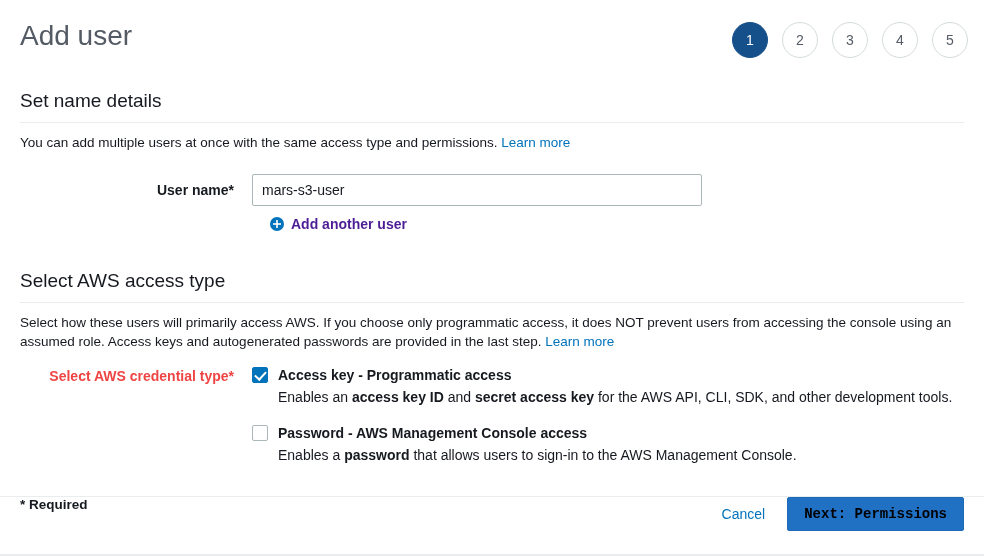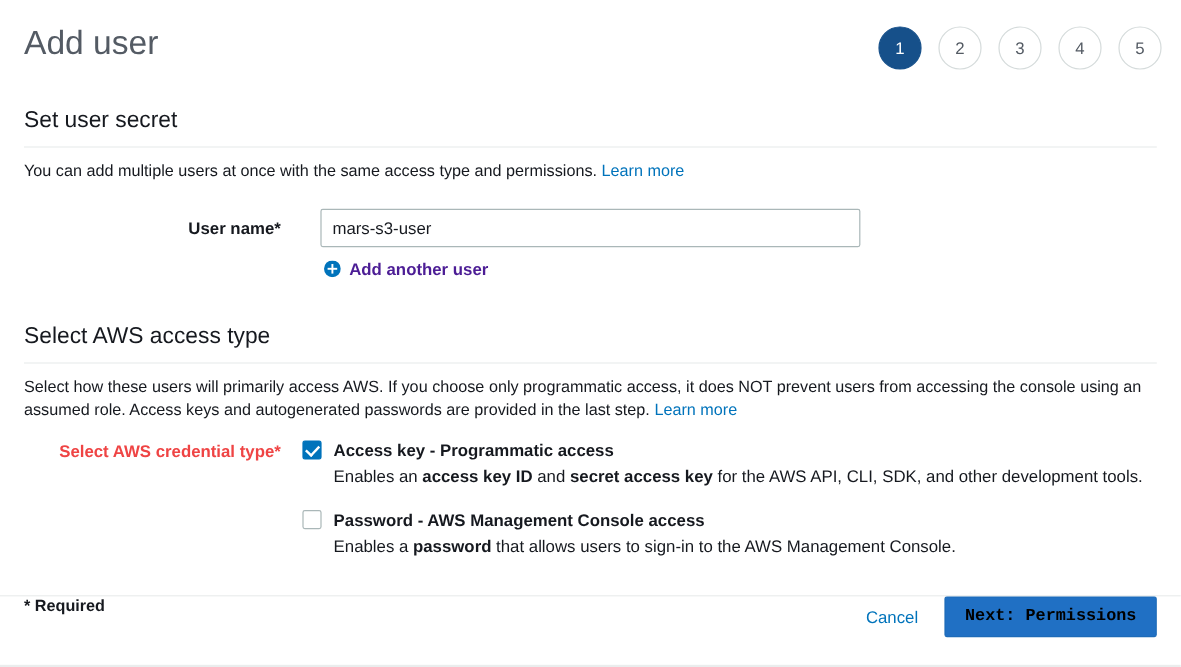--- a/index.html
+++ b/index.html
@@ -86,21 +86,20 @@
     color: #0073bb;
     text-decoration: none;
     cursor: pointer;
   }
 
   
   .form-row {
     display: flex;
     align-items: flex-start;
     margin-top: 22px;
-    gap: 15px;
   }
   .form-label {
     width: 232px;
     text-align: right;
     padding-right: 18px;
     font-size: 14px;
     font-weight: bold;
     color: #16191f;
     line-height: 32px;
   }
@@ -252,21 +251,21 @@
       <div class="step active">1</div>
       <div class="step">2</div>
       <div class="step">3</div>
       <div class="step">4</div>
       <div class="step">5</div>
     </div>
   </div>
 
   <div class="content">
 
-    <h2 class="section-title">Set user secret</h2>
+    <h2 class="section-title">Set name details</h2>
     <div class="divider"></div>
     <p class="section-desc">
       <span>You can add multiple users at once with the same access type and permissions.</span>
       <a class="link">Learn more</a>
     </p>
 
     <div class="form-row">
       <div class="form-label">User name*</div>
       <input class="text-input" type="text" value="mars-s3-user" style="">
     </div>

